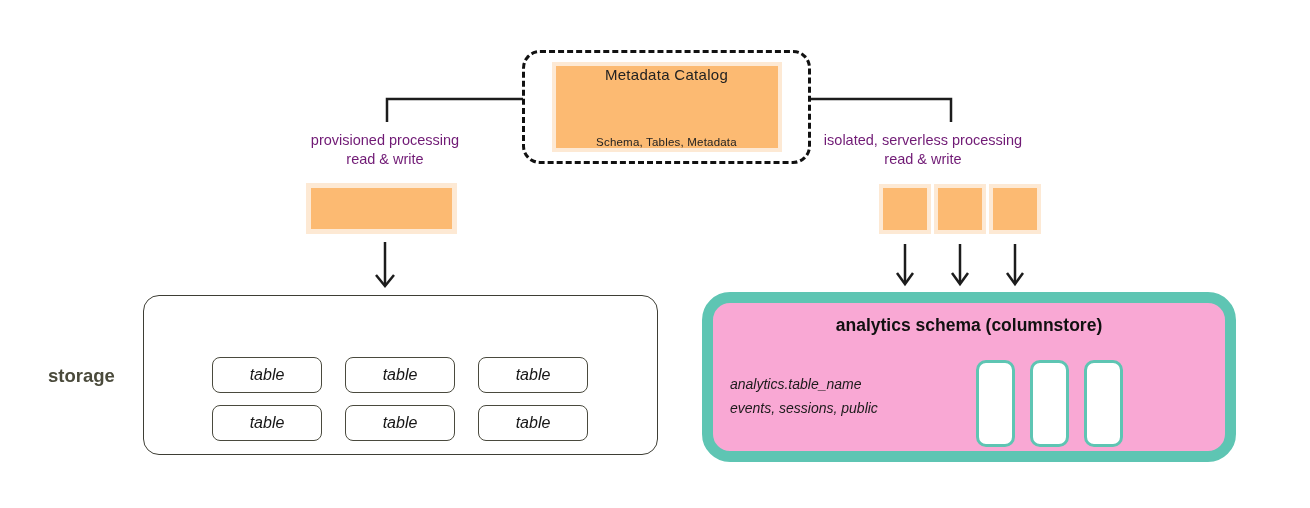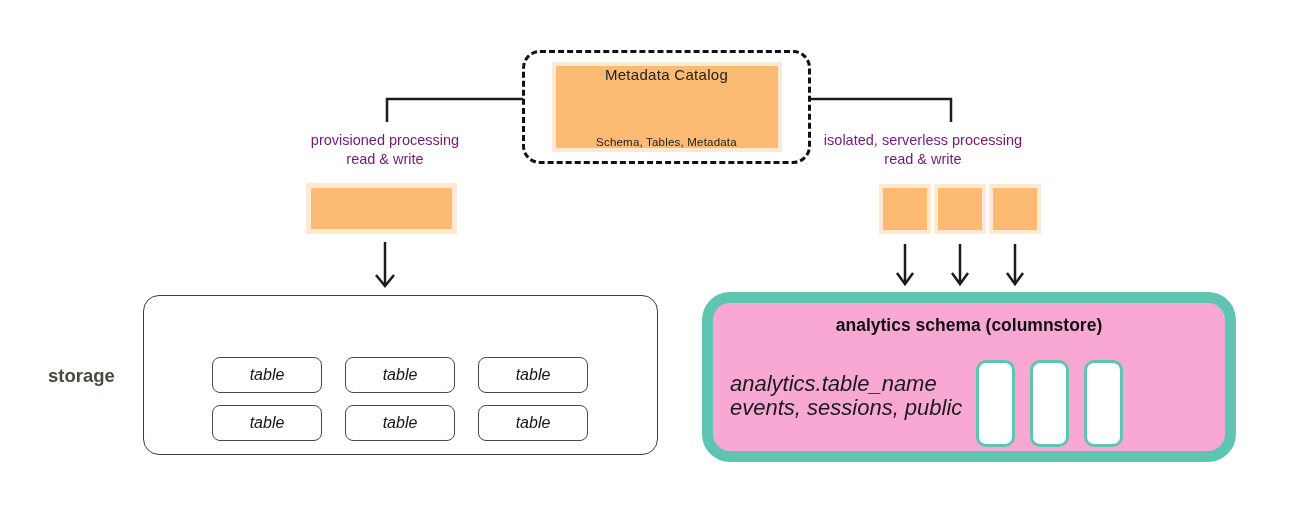--- a/index.html
+++ b/index.html
@@ -130,21 +130,21 @@
     box-sizing: border-box;
     border: 11px solid var(--teal, #5ec5b3);
     border-radius: 28px;
     background: #f9a8d4;
   }
   .analytics-box .box-title { margin-top: 12px; }
   .analytics-caption {
     position: absolute;
     left: 17px; top: 69px;
     font-style: italic;
-    font-size: 22px;
+    font-size: 14px;
     line-height: 24px;
     color: #1b1b1b;
   }
   .col-rects {
     position: absolute;
     left: 263px; top: 57px;
     display: flex;
     column-gap: 15px;
   }
   .col-rect {

